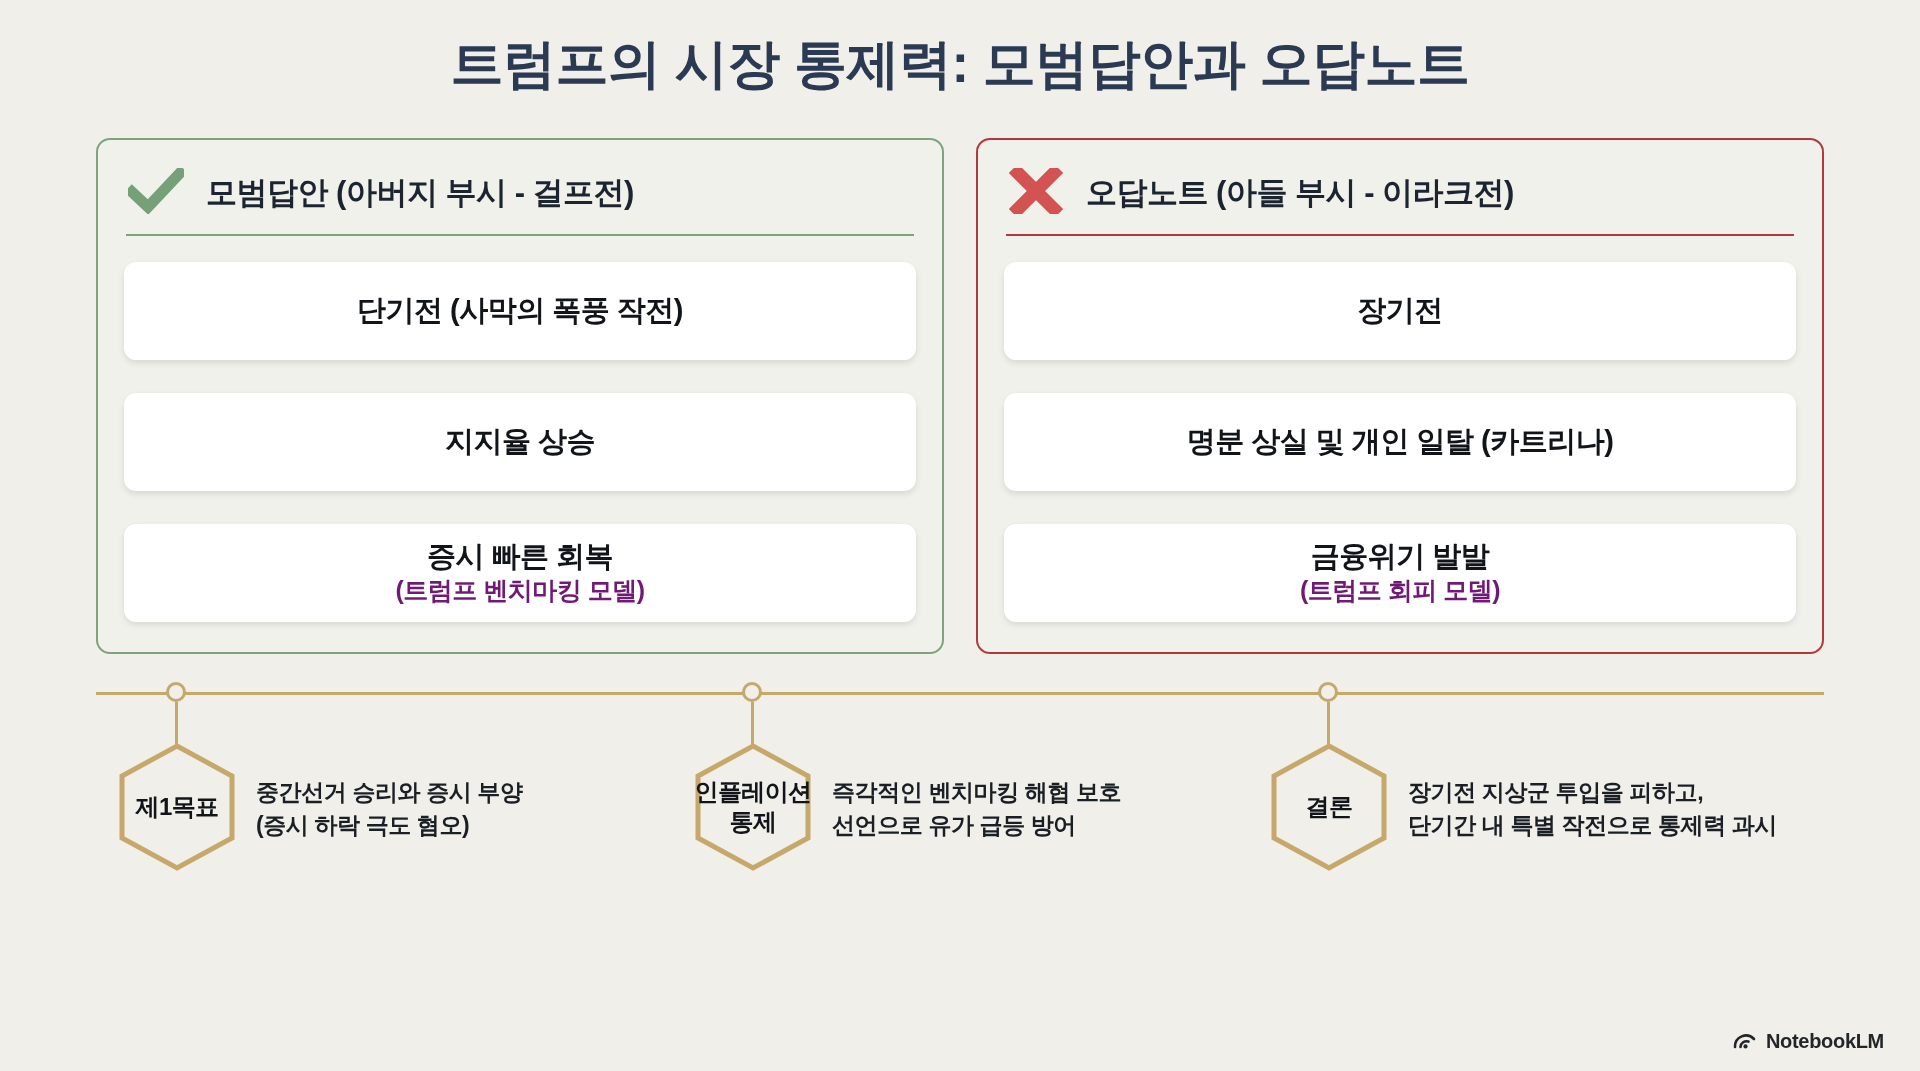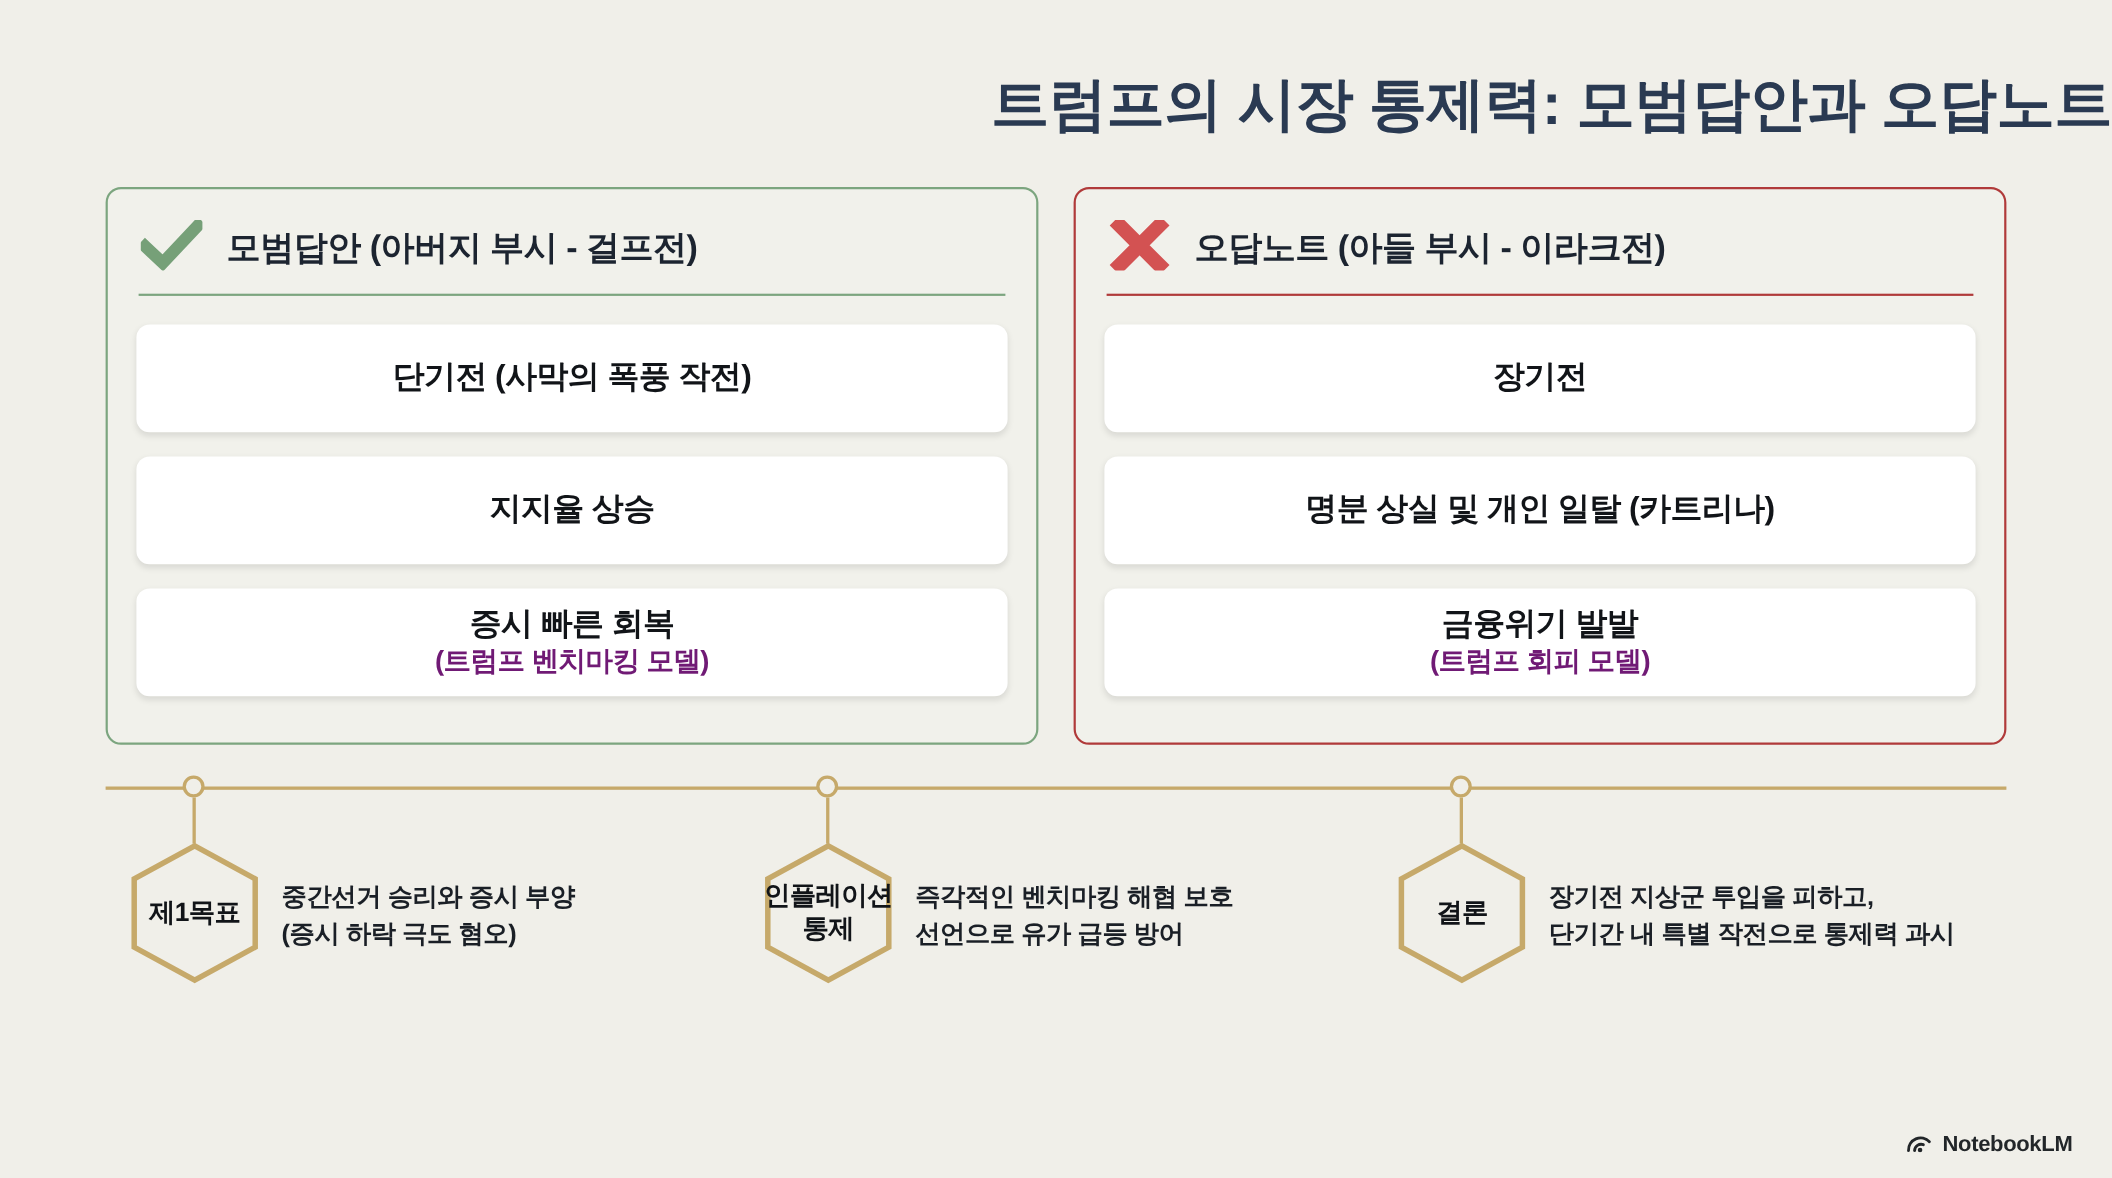--- a/index.html
+++ b/index.html
@@ -12,27 +12,27 @@
     height: 1071px;
     background: #f0efe9;
     font-family: "Liberation Sans", "DejaVu Sans", sans-serif;
     color: #1f2a37;
     overflow: hidden;
     position: relative;
   }
 
   
   .page-title {
-    text-align: right;
+    text-align: center;
     font-size: 53px;
     font-weight: bold;
     letter-spacing: -0.5px;
     color: #2a3a52;
     margin: 0;
-    padding-top: 64px;
+    padding-top: 32px;
     line-height: 1.2;
   }
 
   
   .panels {
     display: flex;
     gap: 32px;
     padding: 42px 96px 0 96px;
     box-sizing: border-box;
   }
@@ -68,28 +68,28 @@
     background: #b03a3a;
   }
 
   .mark-icon { flex: 0 0 auto; display:block; }
 
   
   .card {
     background: #ffffff;
     border-radius: 12px;
     height: 98px;
-    margin-bottom: 22px;
+    margin-bottom: 33px;
     display: flex;
     flex-direction: column;
     align-items: center;
     justify-content: center;
     box-shadow: 0 3px 6px rgba(0,0,0,0.10);
   }
-  .card:last-child { margin-bottom: 16px; }
+  .card:last-child { margin-bottom: 4px; }
   .card-line1 {
     font-size: 29px;
     font-weight: bold;
     color: #111418;
     letter-spacing: -0.5px;
     line-height: 1.25;
   }
   .card-line2 {
     font-size: 25px;
     font-weight: bold;

